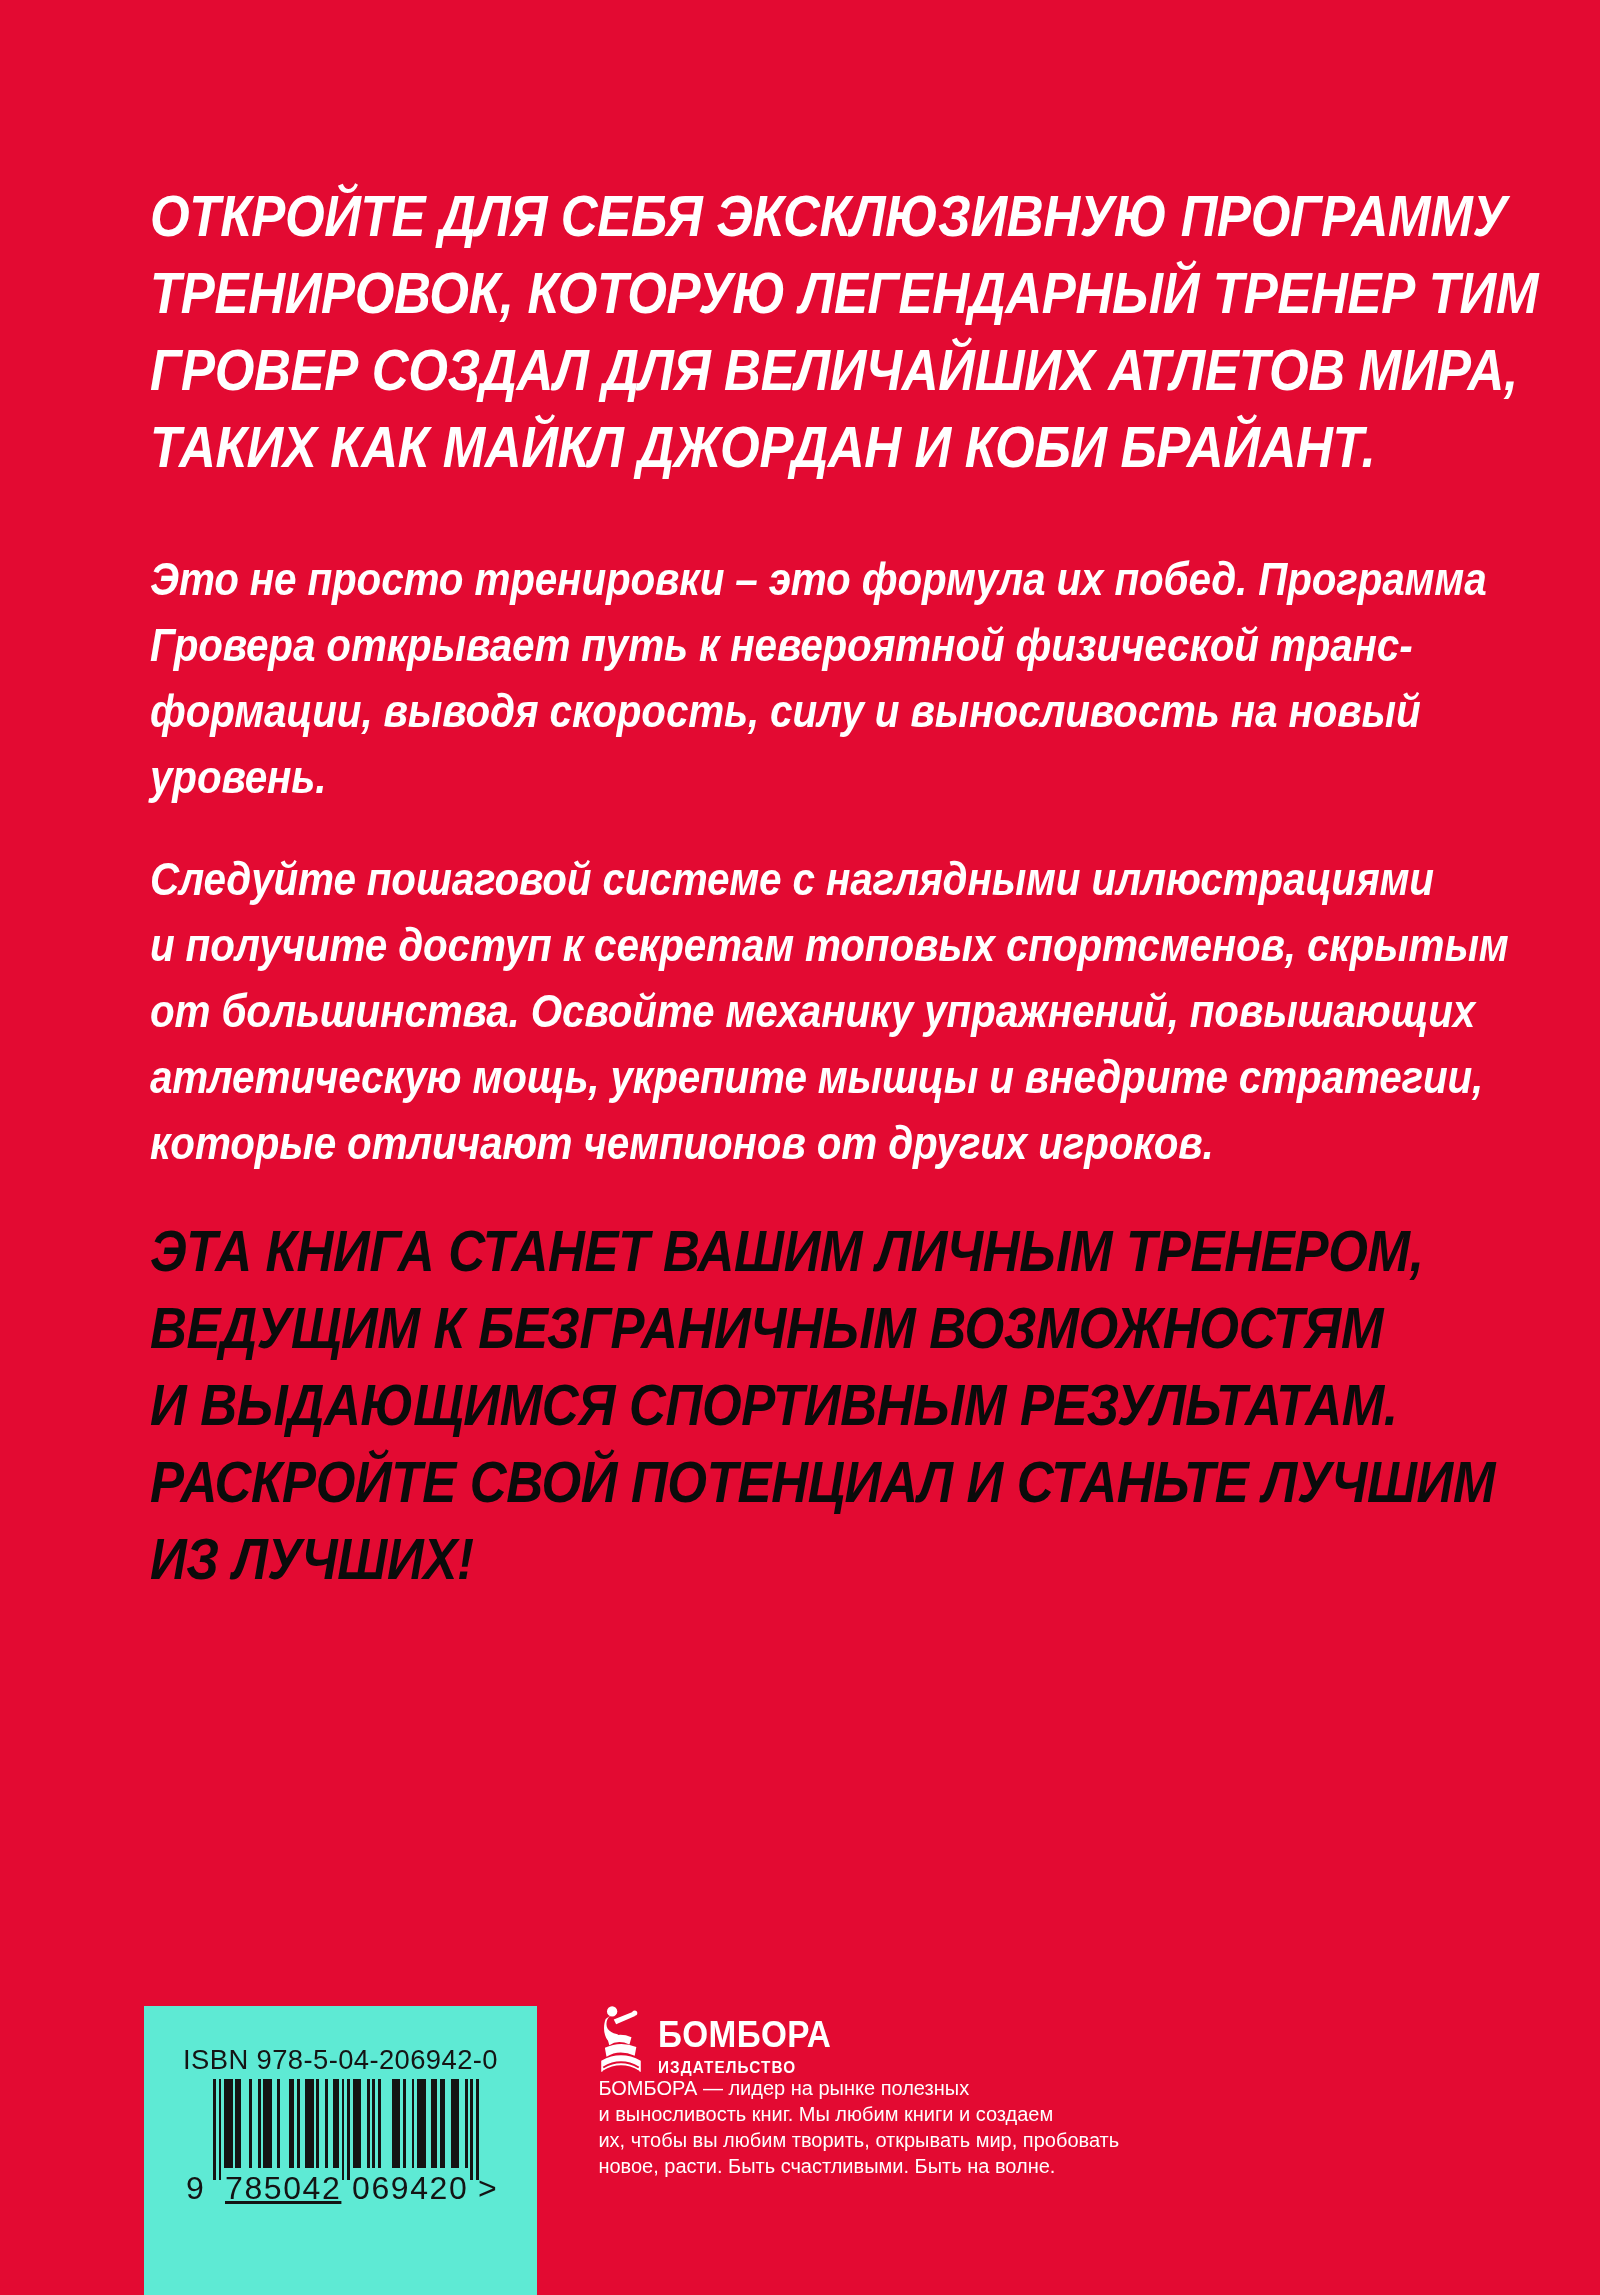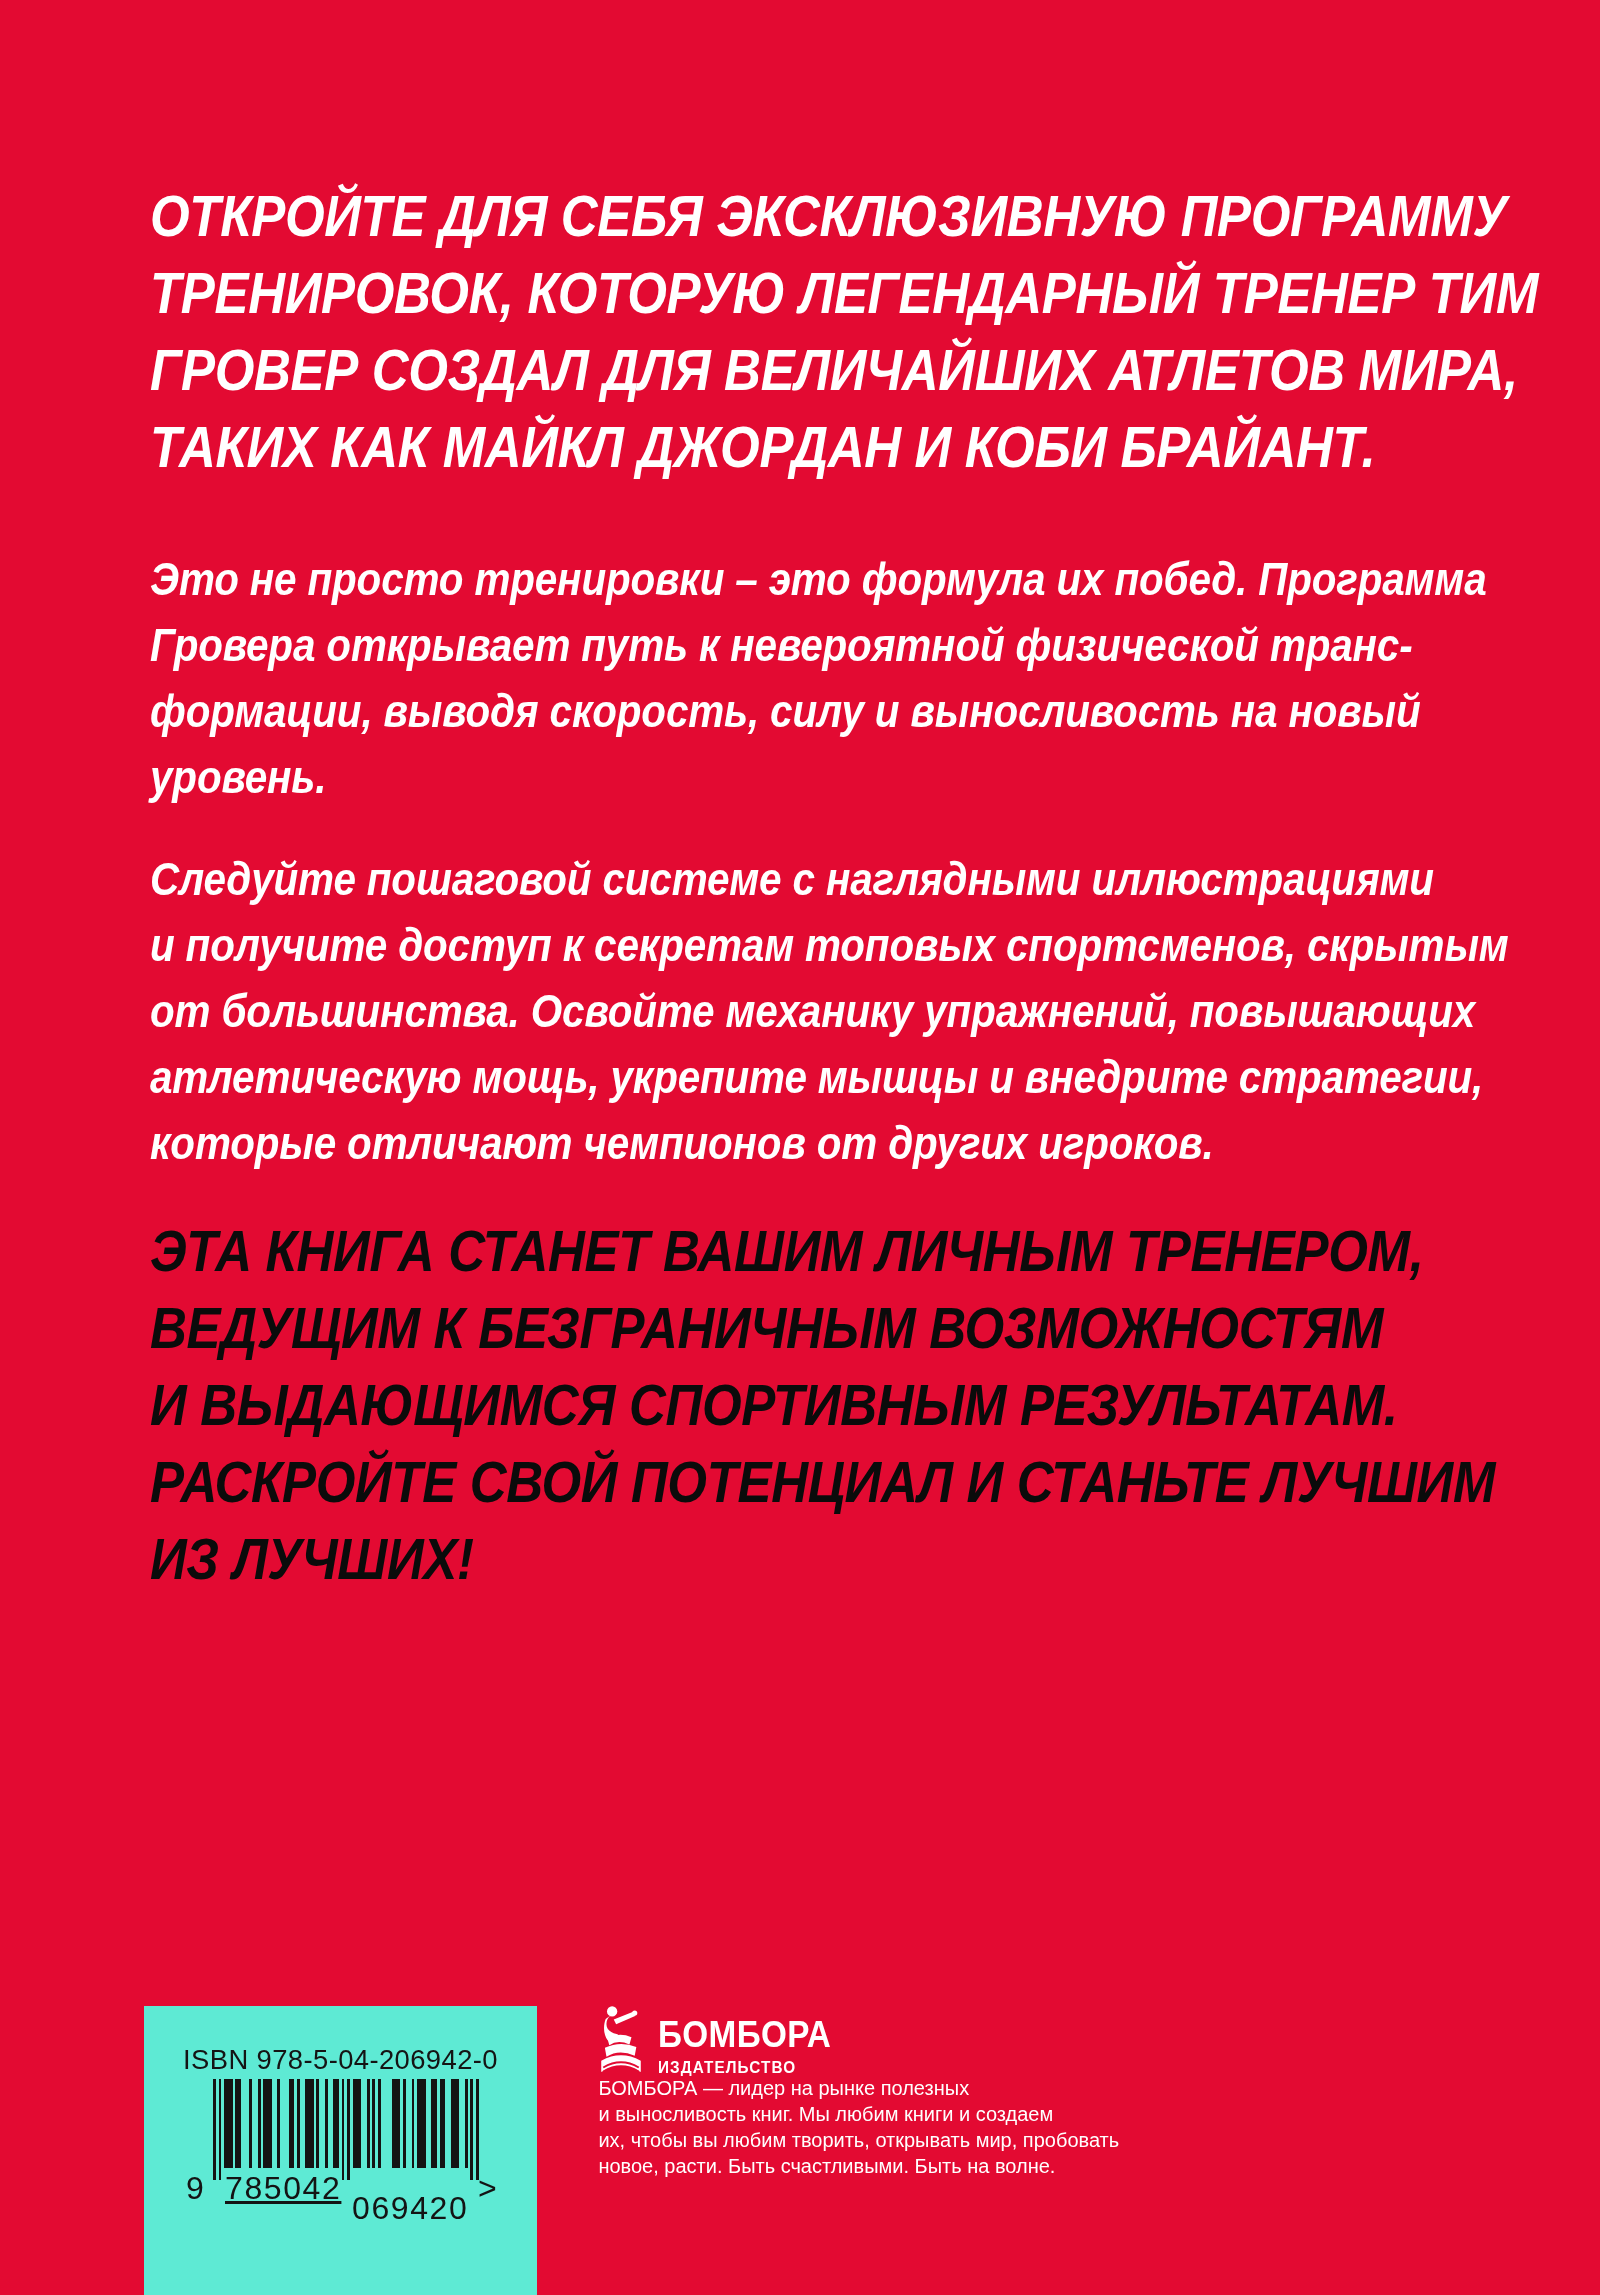--- a/index.html
+++ b/index.html
@@ -59,21 +59,21 @@
   .module{width:2.8px;height:89px;background:transparent;}
   .module.bar{background:var(--ink);}
   .module.guard{height:101px;}
   .bd{
     position:absolute;top:166px;
     font:400 32px/1 "Liberation Sans",sans-serif;
     color:var(--ink);
   }
   .bd.first{left:42px;}
   .bd.grp1{left:81px;letter-spacing:1.6px;text-decoration:underline;}
-  .bd.grp2{left:208px;letter-spacing:1.6px;margin-top:20px;}
+  .bd.grp2{left:208px;letter-spacing:1.6px;}
   .bd.suffix{left:334px;}
   
   .publisher{position:absolute;left:600px;top:2005px;width:726px;}
   .logo-icon{position:absolute;left:0;top:0;}
   .brand-wrap{
     position:absolute;left:58px;top:11.3px;
     transform:scaleX(0.9);transform-origin:left top;
     color:var(--white);
   }
   .brand-name{font:700 37px/1 "Liberation Sans",sans-serif;letter-spacing:0.4px;}

